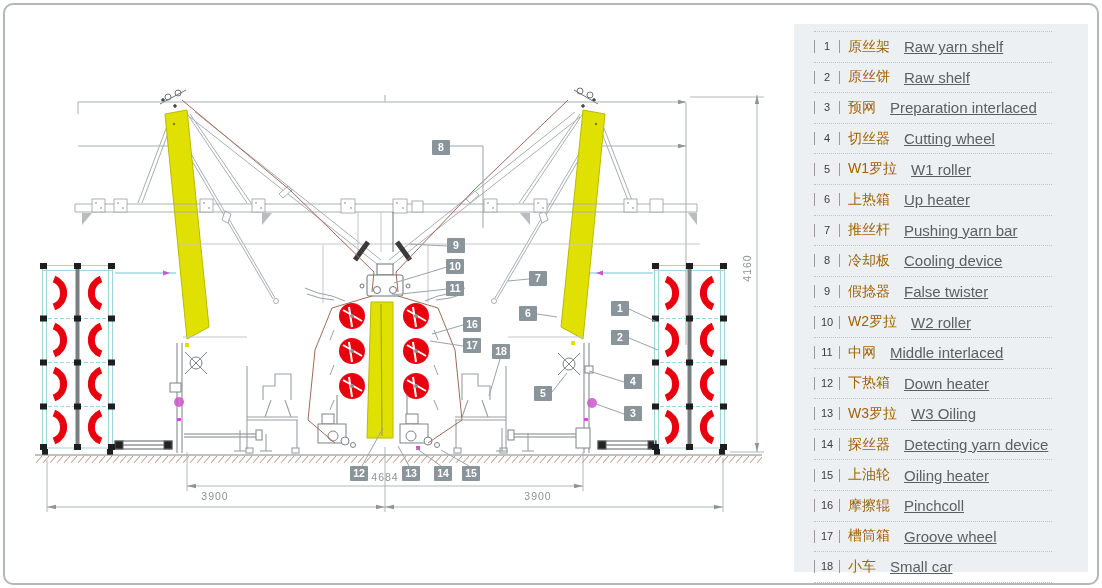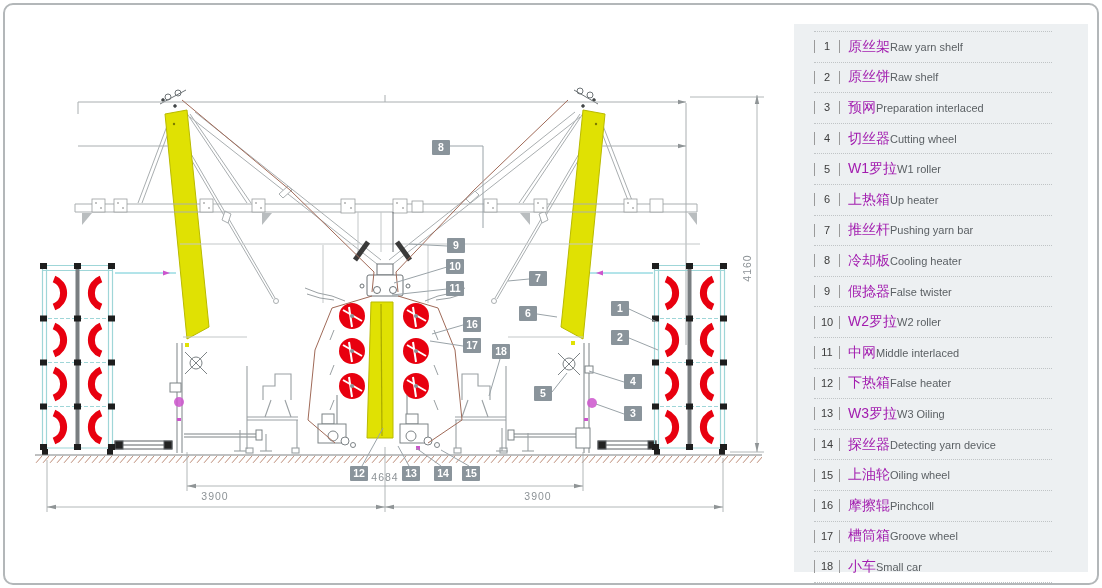--- a/index.html
+++ b/index.html
@@ -13,22 +13,22 @@
            color:#fff;font-size:10.5px;font-weight:bold;line-height:15px;text-align:center;
            border-radius:1px;}
   
   #legend{position:absolute;left:794px;top:24px;width:294px;height:548px;background:#edf0f2;
           padding:7px 14px 5px 20px;box-sizing:border-box;}
   .sep-top{border-top:1px dotted #c0c4c6;width:238px;}
   .legend-row{height:29.6px;display:flex;align-items:center;border-bottom:1px dotted #c0c4c6;width:238px;}
   .legend-no{display:inline-block;min-width:16px;padding:0 4px;margin-right:8px;text-align:center;
              font-size:11px;color:#3c3c3c;border-left:1px solid #9a9a9a;border-right:1px solid #9a9a9a;
              line-height:13px;}
-  .legend-cn{font-size:14px;color:#a21caf;margin-right:0;white-space:nowrap;}
-  .legend-en{font-size:11px;color:#5a5f63;white-space:nowrap;}
+  .legend-cn{font-size:14px;color:#a16207;margin-right:14px;white-space:nowrap;}
+  .legend-en{font-size:15px;color:#5a5f63;white-space:nowrap;text-decoration:underline;}
   svg text{font-family:"Liberation Sans","DejaVu Sans",sans-serif;}
   .dimtext{fill:#8c9296;font-size:10.5px;letter-spacing:1px;}
 </style>
 </head>
 <body>
 
 <div class="frame"></div>
 
 <div id="diagram">
 <svg id="machine-svg" width="794" height="588" viewBox="0 0 794 588" xmlns="http://www.w3.org/2000/svg">
@@ -490,21 +490,21 @@
 
   <div class="legend-row">
     <span class="legend-no">7</span>
     <span class="legend-cn">推丝杆</span>
     <span class="legend-en">Pushing yarn bar</span>
   </div>
 
   <div class="legend-row">
     <span class="legend-no">8</span>
     <span class="legend-cn">冷却板</span>
-    <span class="legend-en">Cooling heater</span>
+    <span class="legend-en">Cooling device</span>
   </div>
 
   <div class="legend-row">
     <span class="legend-no">9</span>
     <span class="legend-cn">假捻器</span>
     <span class="legend-en">False twister</span>
   </div>
 
   <div class="legend-row">
     <span class="legend-no">10</span>
@@ -514,39 +514,39 @@
 
   <div class="legend-row">
     <span class="legend-no">11</span>
     <span class="legend-cn">中网</span>
     <span class="legend-en">Middle interlaced</span>
   </div>
 
   <div class="legend-row">
     <span class="legend-no">12</span>
     <span class="legend-cn">下热箱</span>
-    <span class="legend-en">False heater</span>
+    <span class="legend-en">Down heater</span>
   </div>
 
   <div class="legend-row">
     <span class="legend-no">13</span>
     <span class="legend-cn">W3罗拉</span>
     <span class="legend-en">W3 Oiling</span>
   </div>
 
   <div class="legend-row">
     <span class="legend-no">14</span>
     <span class="legend-cn">探丝器</span>
     <span class="legend-en">Detecting yarn device</span>
   </div>
 
   <div class="legend-row">
     <span class="legend-no">15</span>
     <span class="legend-cn">上油轮</span>
-    <span class="legend-en">Oiling wheel</span>
+    <span class="legend-en">Oiling heater</span>
   </div>
 
   <div class="legend-row">
     <span class="legend-no">16</span>
     <span class="legend-cn">摩擦辊</span>
     <span class="legend-en">Pinchcoll</span>
   </div>
 
   <div class="legend-row">
     <span class="legend-no">17</span>

